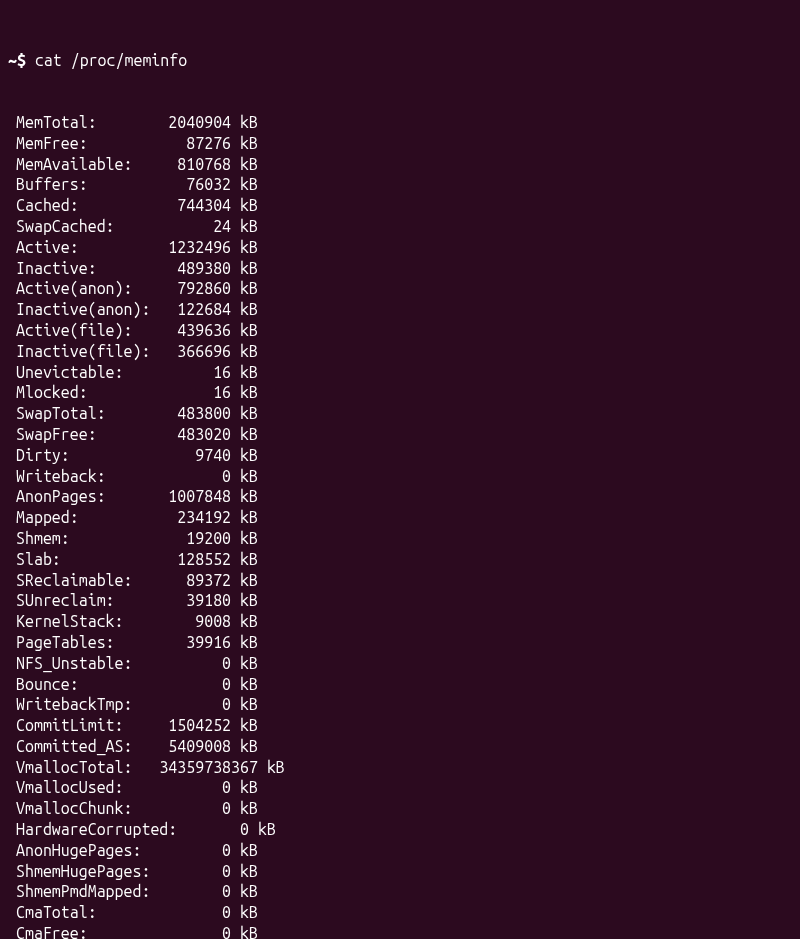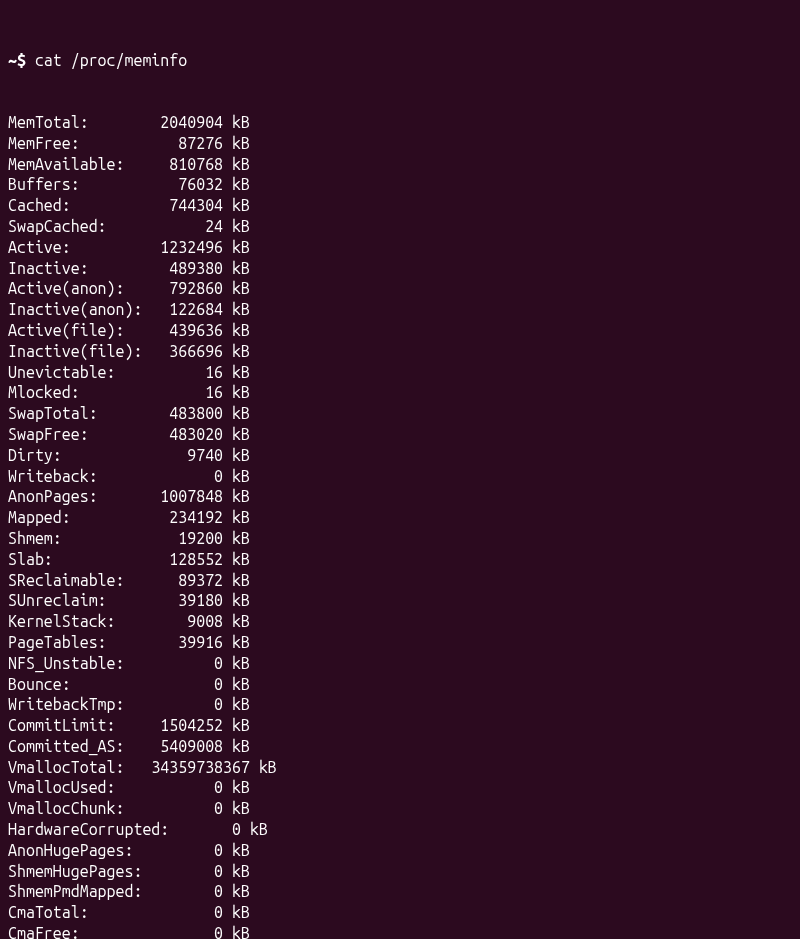--- a/index.html
+++ b/index.html
@@ -25,20 +25,21 @@
     }
     .prompt {
       font-weight: bold;
     }
     .command {
       margin-left: 0;
       text-align: center;
     }
     .mem-line {
       display: flex;
+      margin-left: 8px;
     }
   </style>
 </head>
 <body>
 
 <div class="terminal">
   <div class="prompt-line">
     <span class="prompt">~$</span><span>&nbsp;</span><span class="command">cat /proc/meminfo</span>
   </div>
   <div id="meminfo-output"><div class="mem-line"><span>MemTotal:       </span><span> 2040904</span><span> kB</span></div><div class="mem-line"><span>MemFree:        </span><span>   87276</span><span> kB</span></div><div class="mem-line"><span>MemAvailable:   </span><span>  810768</span><span> kB</span></div><div class="mem-line"><span>Buffers:        </span><span>   76032</span><span> kB</span></div><div class="mem-line"><span>Cached:         </span><span>  744304</span><span> kB</span></div><div class="mem-line"><span>SwapCached:     </span><span>      24</span><span> kB</span></div><div class="mem-line"><span>Active:         </span><span> 1232496</span><span> kB</span></div><div class="mem-line"><span>Inactive:       </span><span>  489380</span><span> kB</span></div><div class="mem-line"><span>Active(anon):   </span><span>  792860</span><span> kB</span></div><div class="mem-line"><span>Inactive(anon): </span><span>  122684</span><span> kB</span></div><div class="mem-line"><span>Active(file):   </span><span>  439636</span><span> kB</span></div><div class="mem-line"><span>Inactive(file): </span><span>  366696</span><span> kB</span></div><div class="mem-line"><span>Unevictable:    </span><span>      16</span><span> kB</span></div><div class="mem-line"><span>Mlocked:        </span><span>      16</span><span> kB</span></div><div class="mem-line"><span>SwapTotal:      </span><span>  483800</span><span> kB</span></div><div class="mem-line"><span>SwapFree:       </span><span>  483020</span><span> kB</span></div><div class="mem-line"><span>Dirty:          </span><span>    9740</span><span> kB</span></div><div class="mem-line"><span>Writeback:      </span><span>       0</span><span> kB</span></div><div class="mem-line"><span>AnonPages:      </span><span> 1007848</span><span> kB</span></div><div class="mem-line"><span>Mapped:         </span><span>  234192</span><span> kB</span></div><div class="mem-line"><span>Shmem:          </span><span>   19200</span><span> kB</span></div><div class="mem-line"><span>Slab:           </span><span>  128552</span><span> kB</span></div><div class="mem-line"><span>SReclaimable:   </span><span>   89372</span><span> kB</span></div><div class="mem-line"><span>SUnreclaim:     </span><span>   39180</span><span> kB</span></div><div class="mem-line"><span>KernelStack:    </span><span>    9008</span><span> kB</span></div><div class="mem-line"><span>PageTables:     </span><span>   39916</span><span> kB</span></div><div class="mem-line"><span>NFS_Unstable:   </span><span>       0</span><span> kB</span></div><div class="mem-line"><span>Bounce:         </span><span>       0</span><span> kB</span></div><div class="mem-line"><span>WritebackTmp:   </span><span>       0</span><span> kB</span></div><div class="mem-line"><span>CommitLimit:    </span><span> 1504252</span><span> kB</span></div><div class="mem-line"><span>Committed_AS:   </span><span> 5409008</span><span> kB</span></div><div class="mem-line"><span>VmallocTotal:   </span><span>34359738367</span><span> kB</span></div><div class="mem-line"><span>VmallocUsed:    </span><span>       0</span><span> kB</span></div><div class="mem-line"><span>VmallocChunk:   </span><span>       0</span><span> kB</span></div><div class="mem-line"><span>HardwareCorrupted:</span><span>       0</span><span> kB</span></div><div class="mem-line"><span>AnonHugePages:  </span><span>       0</span><span> kB</span></div><div class="mem-line"><span>ShmemHugePages: </span><span>       0</span><span> kB</span></div><div class="mem-line"><span>ShmemPmdMapped: </span><span>       0</span><span> kB</span></div><div class="mem-line"><span>CmaTotal:       </span><span>       0</span><span> kB</span></div><div class="mem-line"><span>CmaFree:        </span><span>       0</span><span> kB</span></div></div>

